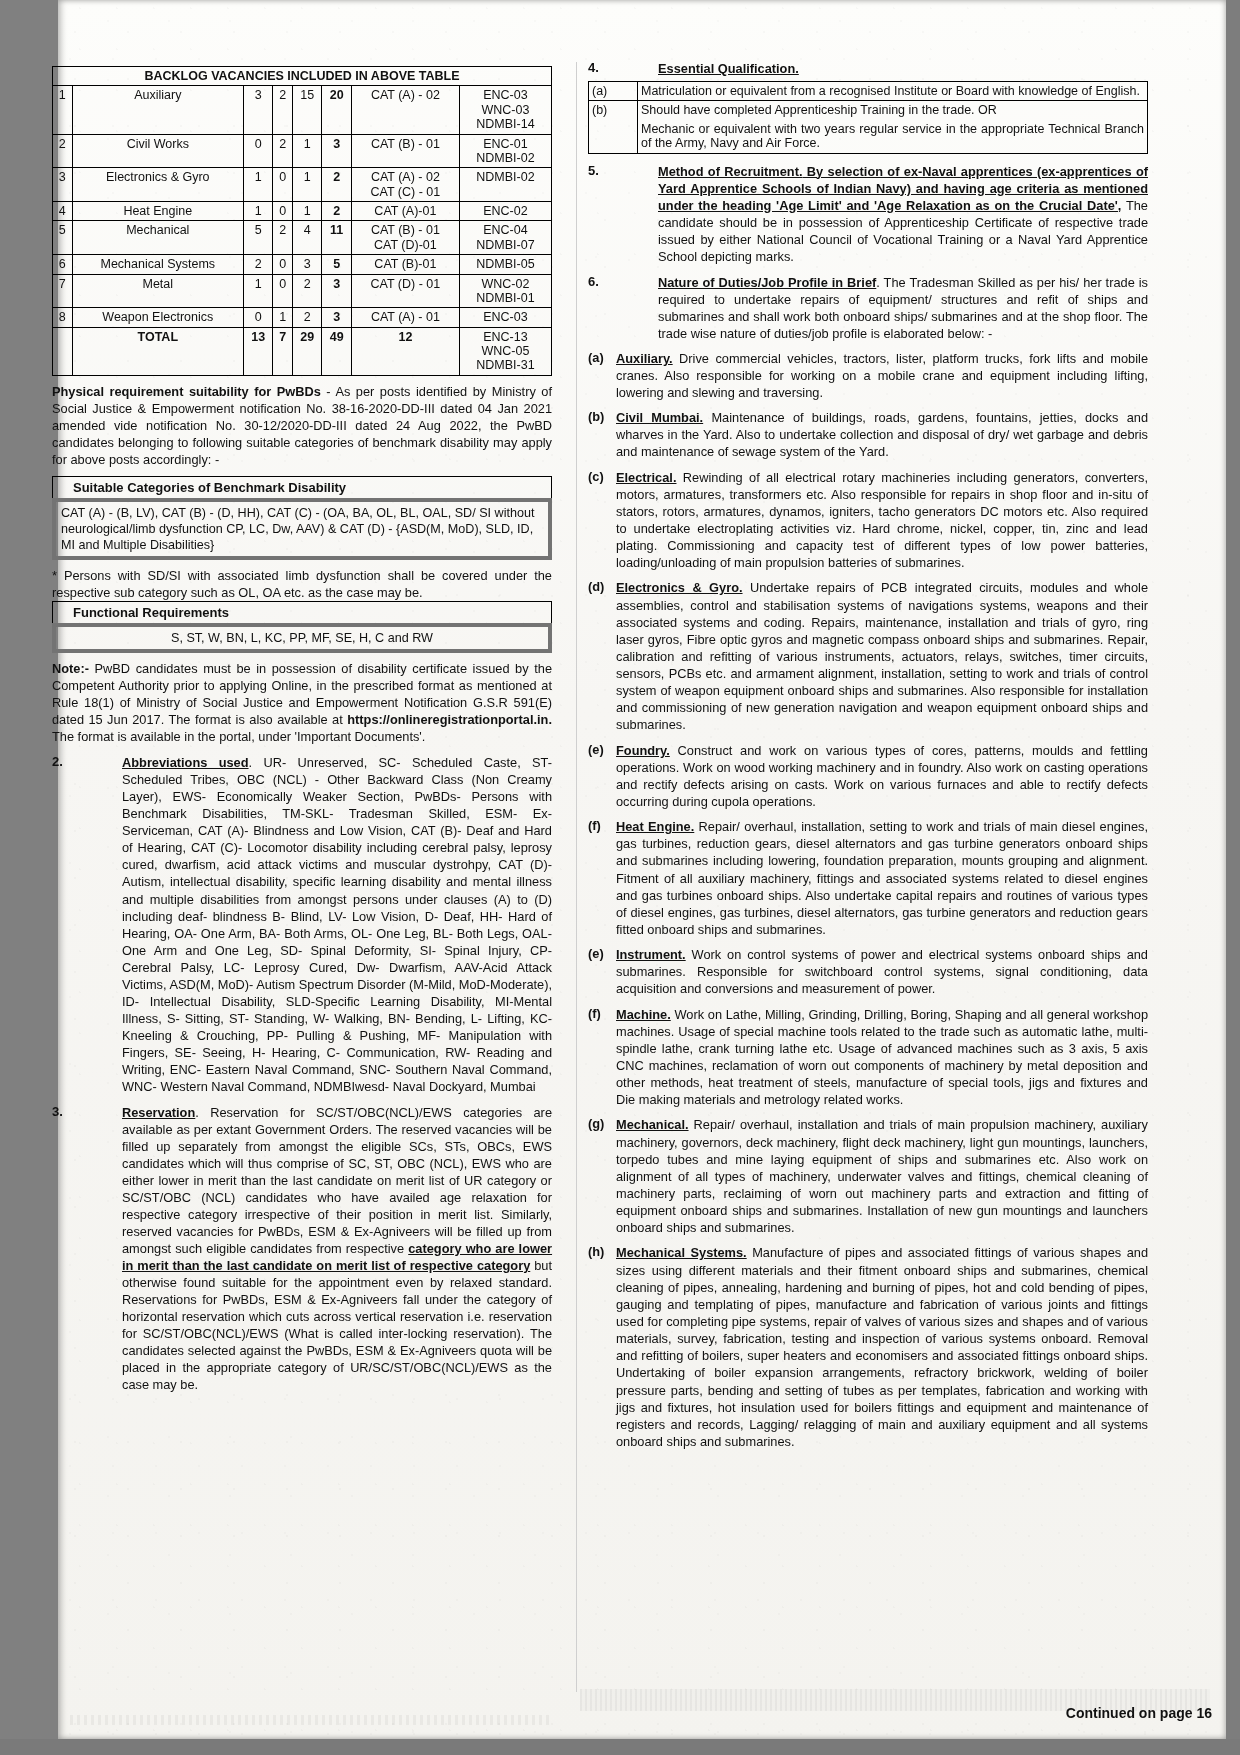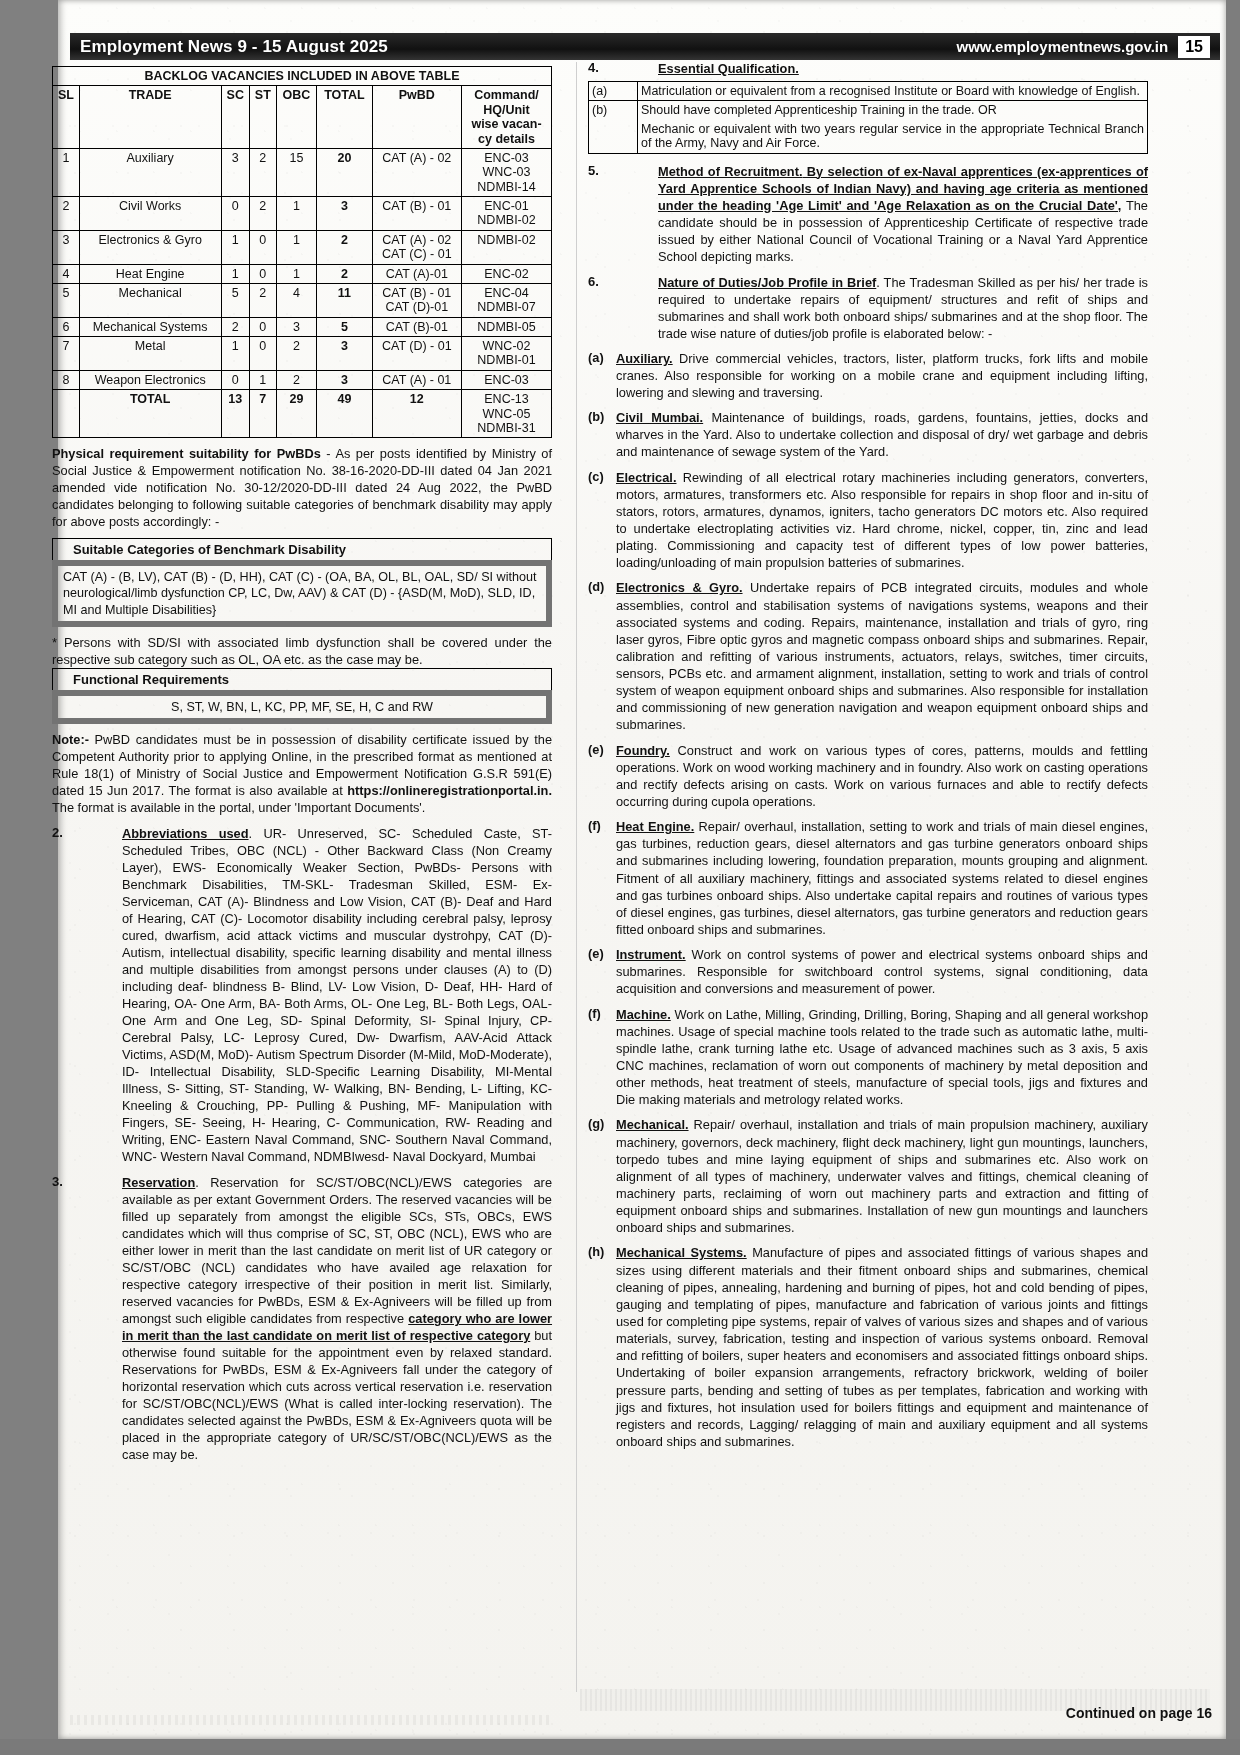--- a/index.html
+++ b/index.html
@@ -82,21 +82,21 @@
 
   .lettitem { display:flex; margin-top: 8px; }
   .lettitem .num { width: 28px; flex: 0 0 28px; font-weight: bold; font-size: 12.8px; }
   .lettitem .body { flex: 1 1 auto; font-size: 12.8px; line-height: 1.34; text-align: justify; }
 
   .boxhead {
     border:1px solid #000; border-bottom:none; text-align:left;
     font-weight:bold; font-size:13px; padding:3px 20px;
   }
   .boxbody {
-    border:6px solid #737373; font-size:12.6px; padding:3px 5px; line-height:1.28;
+    border:4px solid #737373; font-size:12.6px; padding:3px 5px; line-height:1.28;
   }
   .boxbody.c { text-align:center; }
 
   .eq-table td { font-size:12.6px; }
   .eq-lab { width: 42px; text-align:left; }
 
   .cont {
     position:absolute; right:28px; bottom:34px;
     font-weight:bold; font-size:14px;
   }
@@ -114,46 +114,29 @@
 </head>
 <body>
 
 <div class="page">
   <div class="paper"></div>
   <div class="edgeL"></div>
   <div class="edgeR"></div>
   <div class="edgeB"></div>
   <div class="sheet-shadow"></div>
 
-  <div class="masthead">
-    <div class="mast-left">Employment News 9 - 15 August 2025</div>
-    <div class="mast-right">
-      <div class="mast-url">www.employmentnews.gov.in</div>
-      <div class="mast-pg">15</div>
-    </div>
-  </div>
 
   <div class="divider"></div>
 
   <div class="colL">
 
     <table class="grid">
       <tbody id="backlog-body">
           <tr>
             <td class="tbl-title" colspan="8">BACKLOG VACANCIES INCLUDED IN ABOVE TABLE</td>
-          </tr>
-          <tr>
-            <td class="hdr">SL</td>
-            <td class="hdr">TRADE</td>
-            <td class="hdr">SC</td>
-            <td class="hdr">ST</td>
-            <td class="hdr">OBC</td>
-            <td class="hdr">TOTAL</td>
-            <td class="hdr">PwBD</td>
-            <td class="hdr">Command/<br>HQ/Unit<br>wise vacan-<br>cy details</td>
           </tr>
           <tr>
             <td class="c">1</td>
             <td class="c">Auxiliary</td>
             <td class="c">3</td>
             <td class="c">2</td>
             <td class="c">15</td>
             <td class="c b">20</td>
             <td class="c">CAT (A) - 02</td>
             <td class="c">ENC-03<br>WNC-03<br>NDMBI-14</td>

